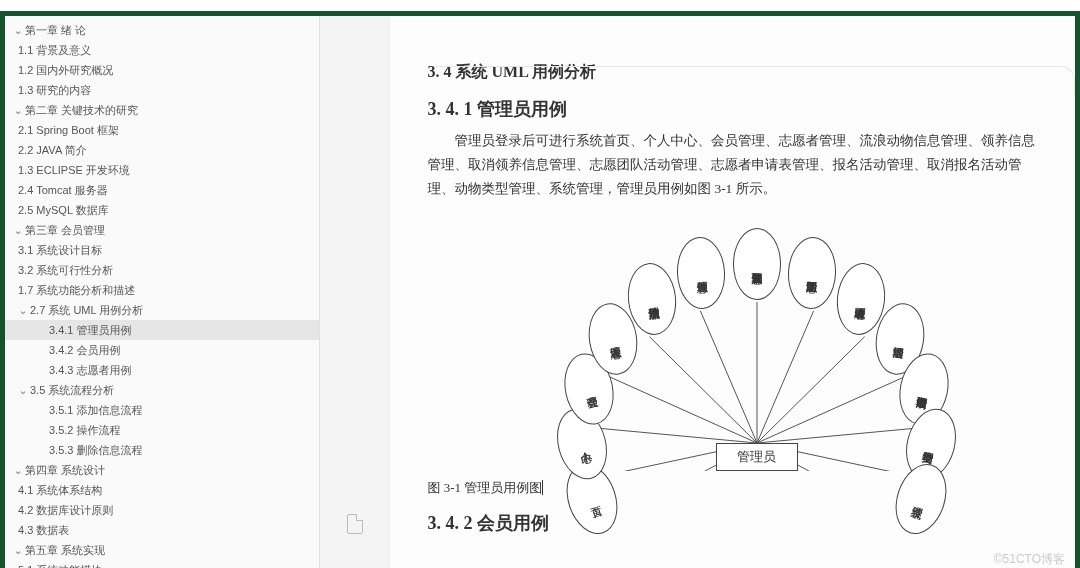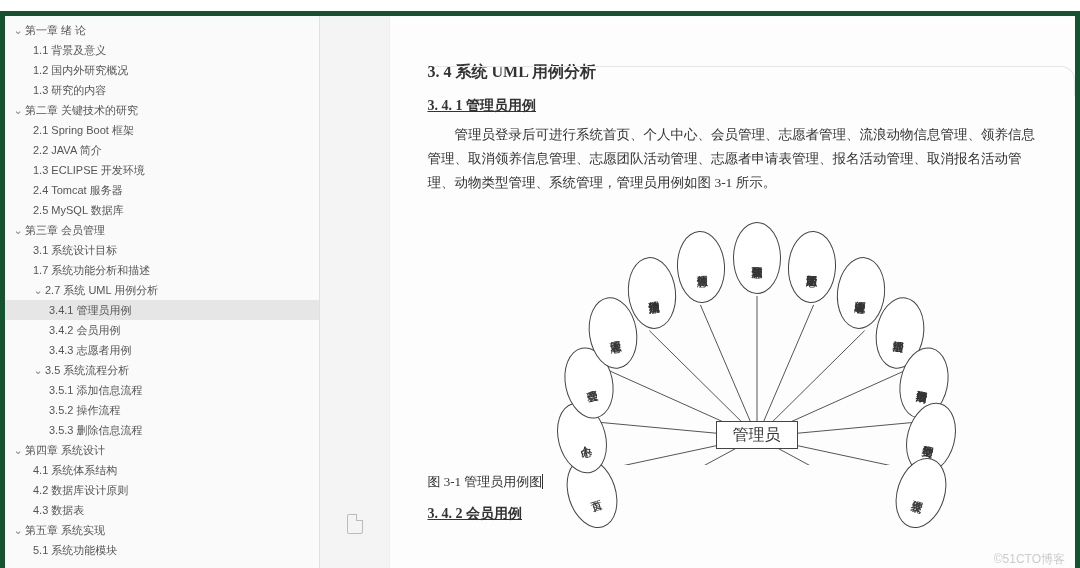--- a/index.html
+++ b/index.html
@@ -3,41 +3,41 @@
 <meta charset="utf-8">
 <style>
   * { box-sizing: border-box; margin: 0; padding: 0; }
   html, body { height: 100%; font-family: "Microsoft YaHei", "SimSun", sans-serif; background: #fff; color: #333; }
   .app { display: flex; height: 568px; width: 1080px; overflow: hidden; border: 5px solid #14532d; margin-top: 11px; }
 
   
   .sidebar { width: 315px; border-right: 1px solid #e0e0e0; overflow-y: auto; font-size: 11px; background: #fafafa; padding: 4px 0 10px 0; }
   .toc-item { padding: 2px 0 2px 8px; line-height: 16px; white-space: nowrap; cursor: pointer; color: #555; }
   .toc-item.level-0 { padding-left: 8px; }
-  .toc-item.level-1 { padding-left: 28px; }
+  .toc-item.level-1 { padding-left: 13px; }
   .toc-item.level-2 { padding-left: 44px; }
   .toc-item.selected { background: #e6e6e6; }
   .chev { display: inline-block; width: 10px; text-align: center; color: #888; margin-right: 2px; }
 
   
   .doc-wrap { flex: 1; position: relative; overflow: hidden; background: #fdfdfd; display:flex; flex-direction:column; align-items:center; }
   .gutter { position:absolute; left:0; top:0; bottom:0; width:70px; border-right:1px solid #eee; background:#f4f4f4; display:flex; align-items:flex-end; justify-content:center; padding-bottom:40px; }
   .gutter-icon { width:16px; height:20px; border:1px solid #bbb; border-radius:2px; position:relative; }
   .gutter-icon:before { content:""; position:absolute; right:-1px; top:-1px; width:6px; height:6px; background:#f4f4f4; border-left:1px solid #bbb; border-bottom:1px solid #bbb; }
 
   .page { margin-left: 80px; margin-top: 10px; width: 660px; padding: 20px 20px 10px 20px; }
   .h2 { font-size: 16px; font-weight: bold; margin: 16px 0 10px 0; font-family: "SimSun", serif; }
-  .h3 { font-size: 14px; font-weight: bold; margin: 14px 0 8px 0; font-family: "SimSun", serif; text-decoration: underline; }
+  .h3 { font-size: 18px; font-weight: bold; margin: 14px 0 8px 0; font-family: "SimSun", serif; }
   .para { font-size: 13.5px; line-height: 24px; text-indent: 2em; font-family: "SimSun", serif; }
   .fig-caption { text-align: left; font-size: 13px; margin: 8px 0 12px 0; font-family: "SimSun", serif; }
   .fig-caption .cursor { border-right: 1px solid #333; padding-right:0; }
 
   
   .uml { position: relative; width: 620px; height: 260px; margin: 10px auto 0 auto; }
-  .actor-box { position:absolute; left: 288px; bottom: 16px; width: 82px; height: 28px; border:1px solid #444; text-align:center; font-size:16px; line-height:26px; background:#fff; font-family: "SimSun", serif; }
+  .actor-box { position:absolute; left: 288px; bottom: 0; width: 82px; height: 28px; border:1px solid #444; text-align:center; font-size:13px; line-height:26px; background:#fff; font-family: "SimSun", serif; }
   .uc-ell { position:absolute; width: 48px; height: 72px; border:1px solid #444; border-radius: 50% / 50%; background:#fff; font-size: 11px; text-align:center; display:flex; align-items:center; justify-content:center; font-family:"SimSun", serif; line-height: 13px; }
   .uc-ell span { writing-mode: vertical-rl; text-orientation: upright; letter-spacing: 0; }
 
   .watermark { position:absolute; right:10px; bottom:6px; font-size:12px; color:#ccc; }
 
   
   .top-rule { position:absolute; top:50px; right:0; width:640px; height:30px; border-top:1px solid #e6e6e6; border-right:1px solid #e6e6e6; border-top-right-radius: 14px; }
 </style>
 </head>
 <body>
@@ -49,20 +49,21 @@
       <div class="toc-item level-1"><span>1.2 国内外研究概况</span></div>
       <div class="toc-item level-1"><span>1.3 研究的内容</span></div>
       <div class="toc-item level-0"><span class="chev">⌄</span><span>第二章 关键技术的研究</span></div>
       <div class="toc-item level-1"><span>2.1 Spring Boot 框架</span></div>
       <div class="toc-item level-1"><span>2.2 JAVA 简介</span></div>
       <div class="toc-item level-1"><span>1.3 ECLIPSE 开发环境</span></div>
       <div class="toc-item level-1"><span>2.4 Tomcat 服务器</span></div>
       <div class="toc-item level-1"><span>2.5 MySQL 数据库</span></div>
       <div class="toc-item level-0"><span class="chev">⌄</span><span>第三章 会员管理</span></div>
       <div class="toc-item level-1"><span>3.1 系统设计目标</span></div>
+      <div class="toc-item level-1"><span>3.2 系统可行性分析</span></div>
       <div class="toc-item level-1"><span>1.7 系统功能分析和描述</span></div>
       <div class="toc-item level-1"><span class="chev">⌄</span><span>2.7 系统 UML 用例分析</span></div>
       <div class="toc-item level-2 selected"><span>3.4.1 管理员用例</span></div>
       <div class="toc-item level-2"><span>3.4.2 会员用例</span></div>
       <div class="toc-item level-2"><span>3.4.3 志愿者用例</span></div>
       <div class="toc-item level-1"><span class="chev">⌄</span><span>3.5 系统流程分析</span></div>
       <div class="toc-item level-2"><span>3.5.1 添加信息流程</span></div>
       <div class="toc-item level-2"><span>3.5.2 操作流程</span></div>
       <div class="toc-item level-2"><span>3.5.3 删除信息流程</span></div>
       <div class="toc-item level-0"><span class="chev">⌄</span><span>第四章 系统设计</span></div>

